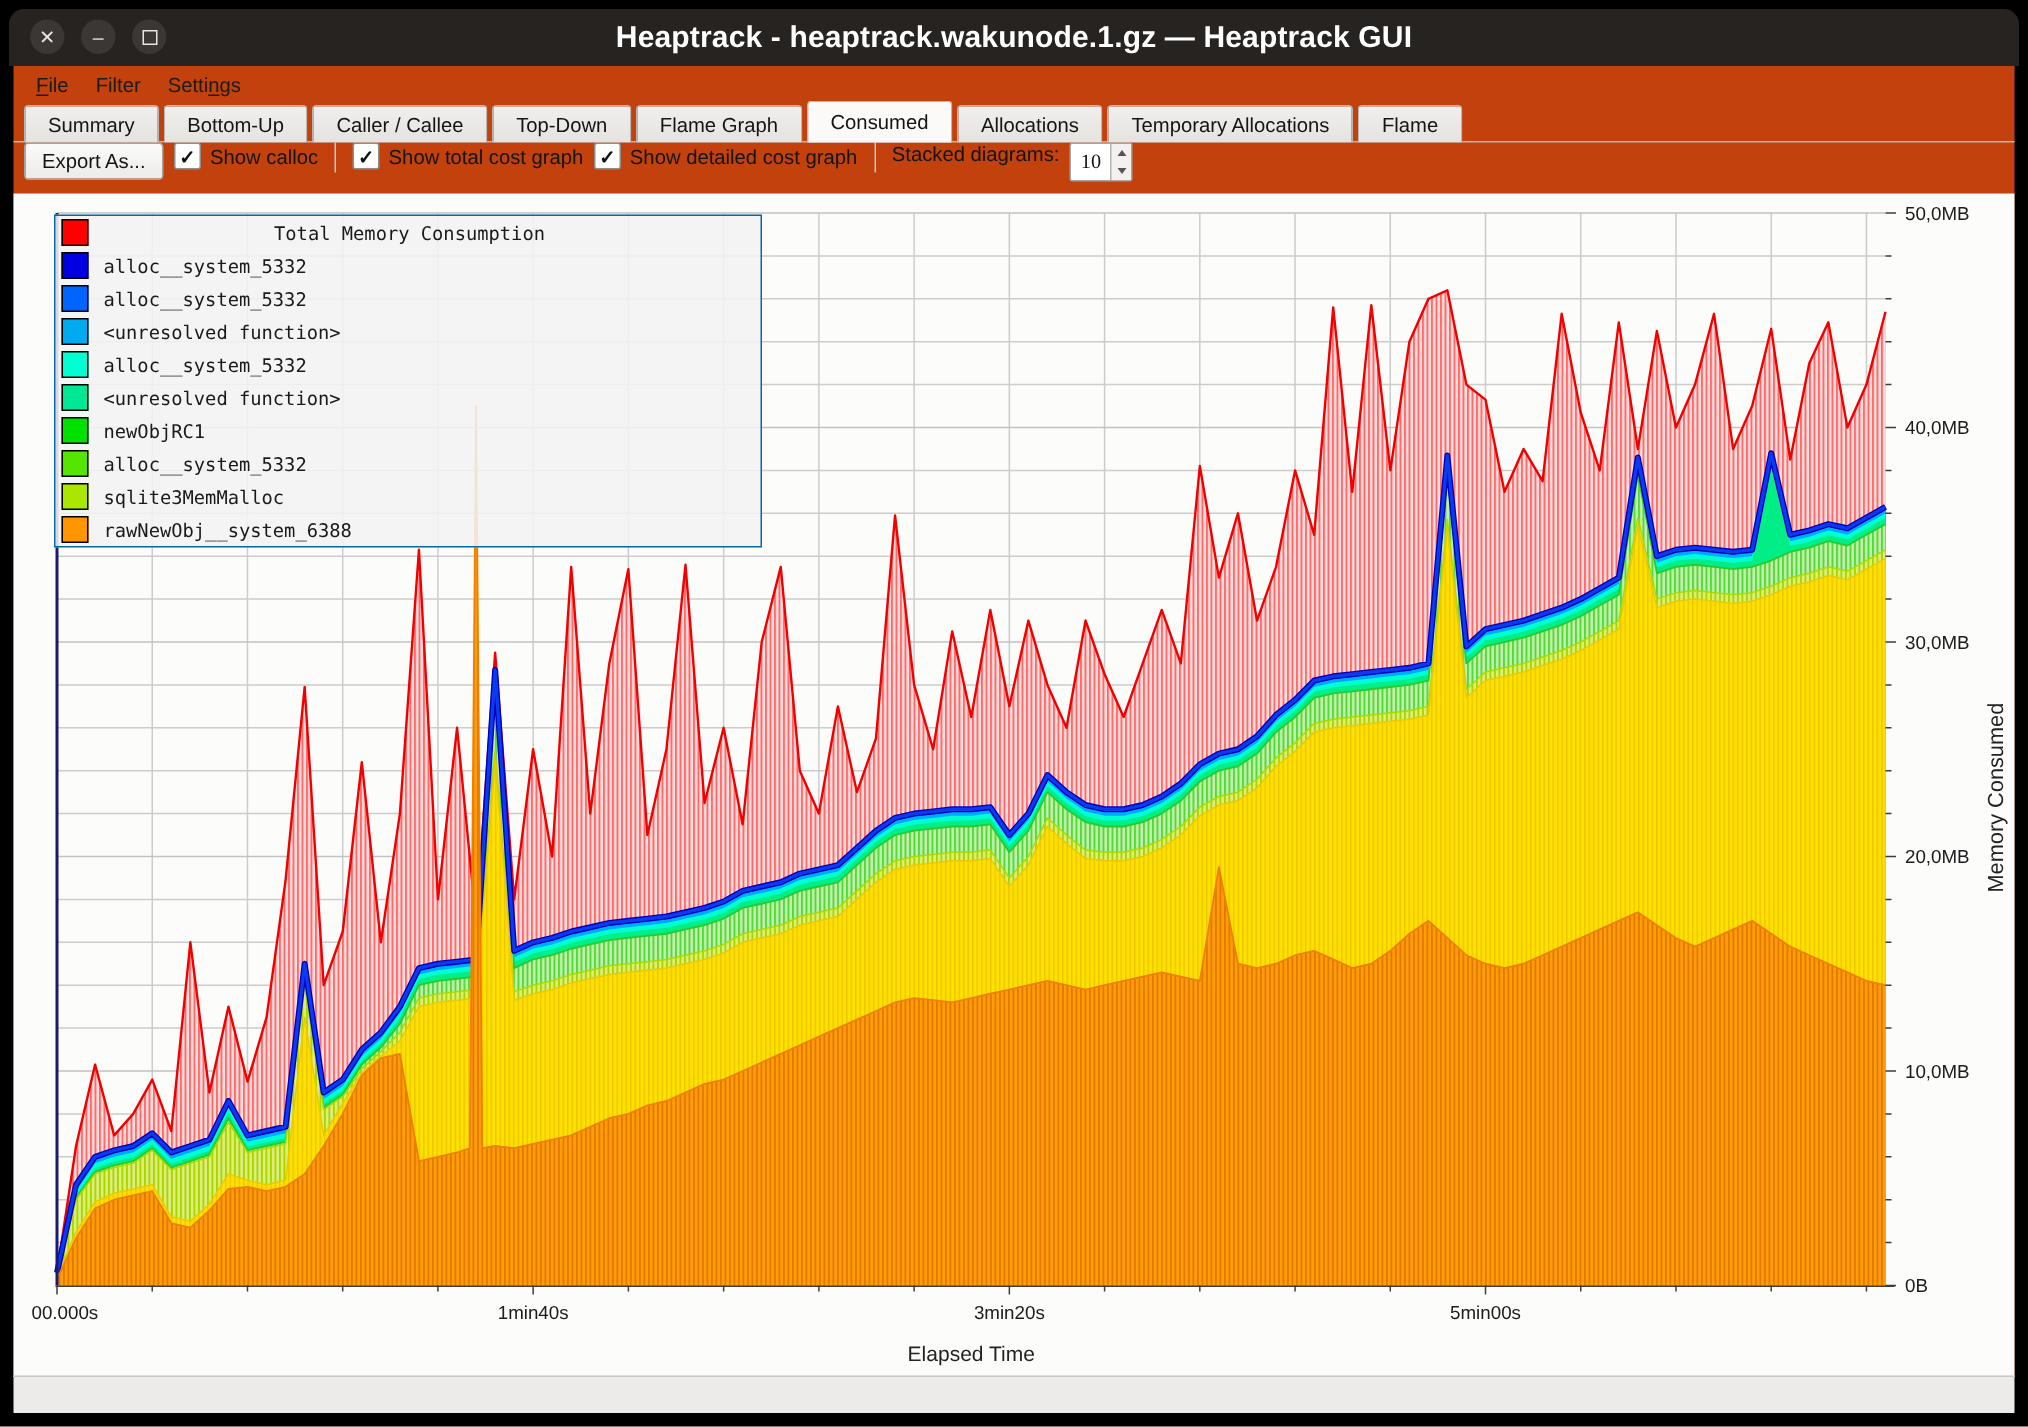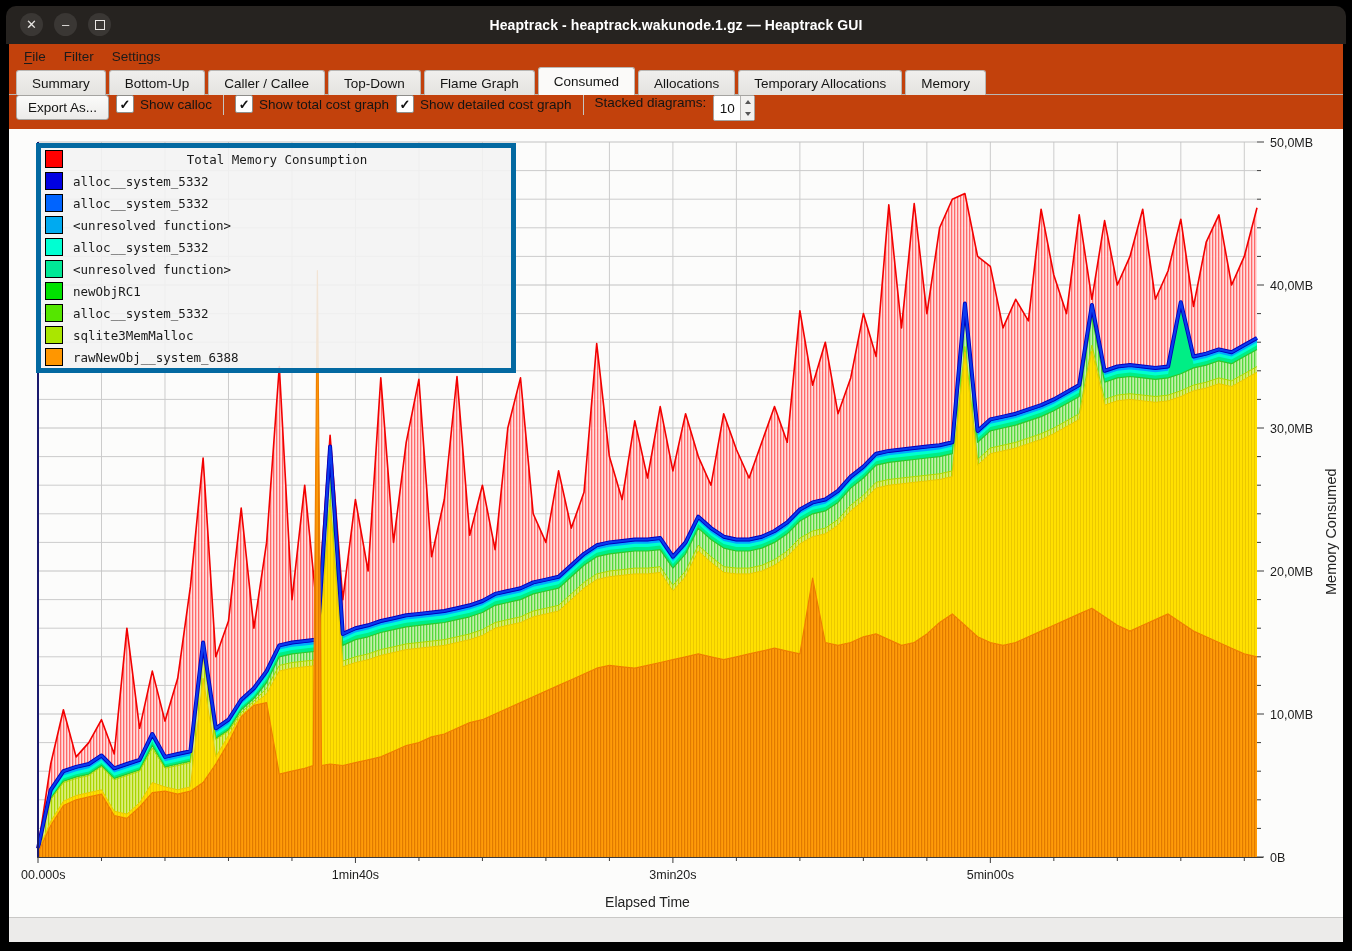--- a/index.html
+++ b/index.html
@@ -7,21 +7,21 @@
        font-family:"Liberation Sans",sans-serif;-webkit-font-smoothing:antialiased;}
   .window{position:absolute;inset:0;}
 
   
   .titlebar{position:absolute;top:6px;left:6px;right:6px;height:38px;background:#262320;
             border-radius:10px 10px 0 0;display:flex;align-items:center;justify-content:center;}
   .win-btns{position:absolute;left:14px;top:7px;display:flex;gap:11px;}
   .win-btn{width:23px;height:23px;border-radius:50%;background:#3a3734;color:#e8e6e3;
            display:flex;align-items:center;justify-content:center;font-size:13px;line-height:1;cursor:default;}
   .win-btn .sq{width:8px;height:8px;border:1.4px solid #e8e6e3;}
-  .title-text{color:#fff;font-weight:bold;font-size:14px;letter-spacing:.1px;}
+  .title-text{color:#fff;font-weight:bold;font-size:20px;letter-spacing:.1px;}
 
   
   .content{position:absolute;top:44px;left:9px;right:9px;bottom:33px;background:#c2410c;
            display:flex;flex-direction:column;}
   .menubar{height:24px;display:flex;align-items:center;padding-left:6px;font-size:13.5px;color:#1c1b1a;}
   .menu-item{padding:2px 9px;}
   .menu-item u{text-underline-offset:2px;}
 
   .tabbar{height:27px;position:relative;display:flex;align-items:flex-end;padding-left:7px;}
   .tabbar::after{content:"";position:absolute;left:0;right:0;bottom:0;height:1px;background:#b9b7b4;}
@@ -30,37 +30,37 @@
        border-radius:3px 3px 0 0;background:linear-gradient(#f0efed,#e4e3e0);}
   .tab.active{height:27px;background:#fbfaf9;z-index:2;}
 
   .toolbar{height:34px;display:flex;align-items:flex-start;gap:7px;padding-left:7px;font-size:13.5px;color:#141413;}
   .btn{padding:4px 11px;border:1px solid #a5a4a1;border-radius:3px;font-size:13.5px;color:#141413;
        background:linear-gradient(#fbfbfa,#ecebe9);}
   .check-group{display:flex;align-items:center;gap:6px;}
   .checkbox{width:16px;height:16px;background:#fff;border:1px solid #8e8d8a;border-radius:2px;
             display:flex;align-items:center;justify-content:center;font-size:13px;font-weight:bold;color:#111;}
   .tb-sep{width:1px;height:20px;background:#c6c5c2;margin:0 4px;}
-  .spinbox{display:flex;width:40px;height:24px;border:1px solid #a5a4a1;border-radius:2px;background:#fff;}
+  .spinbox{display:flex;width:40px;height:24px;border:1px solid #a5a4a1;border-radius:2px;background:#fff;font-family:Liberation Serif, serif;}
   .spin-val{flex:1;display:flex;align-items:center;justify-content:center;font-size:13.5px;color:#111;}
   .spin-btns{width:13px;border-left:1px solid #b5b4b1;display:flex;flex-direction:column;background:#f2f1ef;}
   .spin-up,.spin-down{flex:1;display:flex;align-items:center;justify-content:center;}
   .spin-up::after{content:"";border-left:3.5px solid transparent;border-right:3.5px solid transparent;border-bottom:4.5px solid #555;}
   .spin-down::after{content:"";border-left:3.5px solid transparent;border-right:3.5px solid transparent;border-top:4.5px solid #555;}
 
   
   .chart-wrap{flex:1;position:relative;background:#fcfcfb;}
   #chart-svg{position:absolute;inset:0;}
   .axis-title-x{position:absolute;left:29px;width:1219px;top:765px;text-align:center;
                 font-size:14px;color:#232323;}
   .axis-title-y{position:absolute;left:1314px;top:466px;transform:rotate(-90deg);
                 transform-origin:left top;font-size:14.5px;color:#232323;white-space:nowrap;}
 
   .legend{position:absolute;left:27px;top:14px;width:470px;background:rgba(243,243,242,0.88);
-          border:5px solid #0369a1;font-family:"DejaVu Sans Mono",monospace;font-size:12.5px;color:#1a1a1a;}
+          border:1px solid #0369a1;font-family:"DejaVu Sans Mono",monospace;font-size:12.5px;color:#1a1a1a;}
   .legend-row{display:flex;align-items:center;height:22px;padding:0 4px;}
   .legend-swatch{width:16px;height:16px;border:1px solid #000;margin-right:10px;flex:none;}
   .legend-title-label{flex:1;text-align:center;margin-right:26px;}
   .legend-label{white-space:pre;text-align:right;}
 
   .bottom-strip{position:absolute;left:9px;right:9px;bottom:9px;height:24px;background:#ecebea;
                 border-top:1px solid #c9c8c6;}
 </style>
 </head>
 <body>
@@ -88,21 +88,21 @@
 
     <div class="tabbar" id="tabbar">
         <div class="tab">Summary</div>
         <div class="tab">Bottom-Up</div>
         <div class="tab">Caller / Callee</div>
         <div class="tab">Top-Down</div>
         <div class="tab">Flame Graph</div>
         <div class="tab active">Consumed</div>
         <div class="tab">Allocations</div>
         <div class="tab">Temporary Allocations</div>
-        <div class="tab">Memory</div>
+        <div class="tab">Flame</div>
       </div>
 
     <div class="toolbar">
       <button class="btn">Export As...</button>
       <span class="check-group">
         <span class="checkbox">✓</span>
         <span>Show calloc</span>
       </span>
       <span class="tb-sep"></span>
       <span class="check-group">

